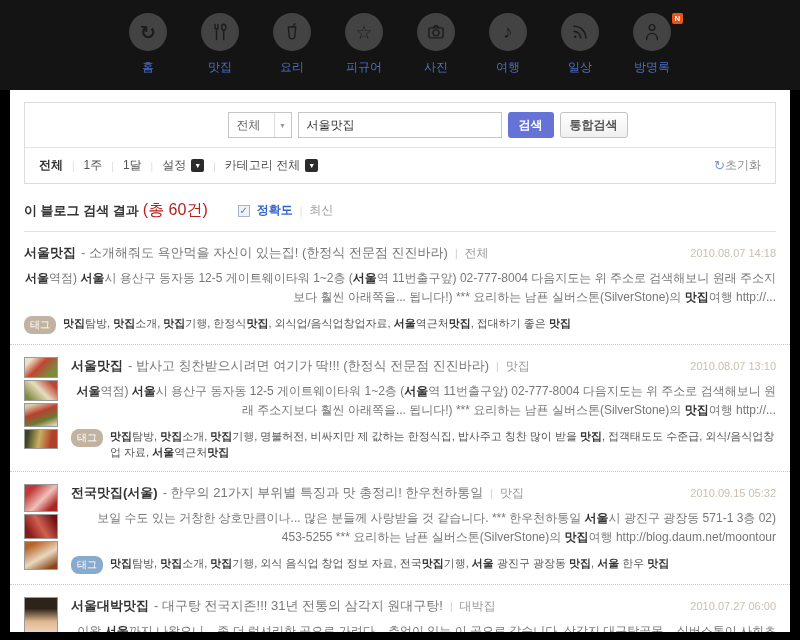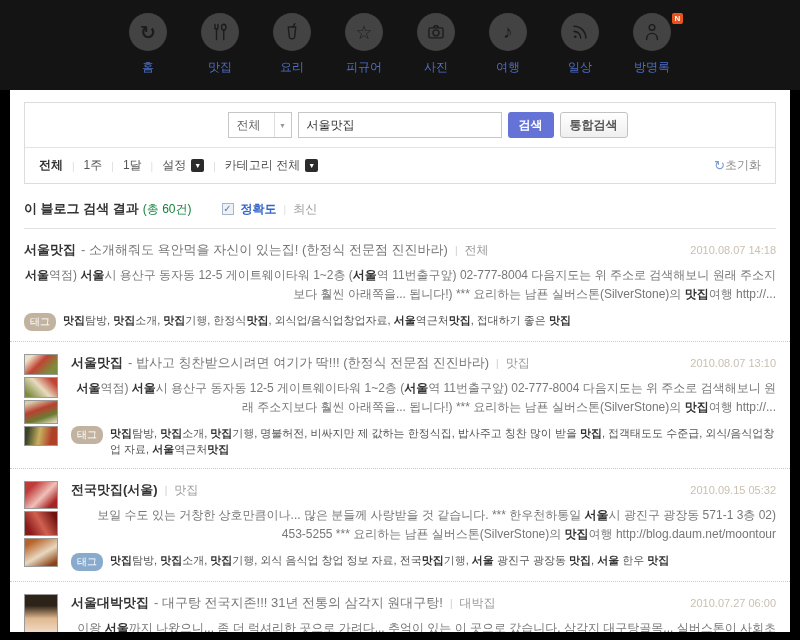--- a/index.html
+++ b/index.html
@@ -50,21 +50,21 @@
             vertical-align:middle; }
   .dd-box::before { content:"▼"; }
   .reset { margin-left:auto; color:#8a8a8a; display:flex; align-items:center; cursor:pointer; }
   .reset-icon { color:#7d9bd2; font-size:13px; }
   .reset-icon::before { content:"↻"; }
 
   
   .rhead { margin:16px 14px 0; padding-bottom:10px; border-bottom:1px solid #e2e2e2;
            display:flex; align-items:center; font-size:12px; }
   .rh-title { font-weight:bold; color:#333; font-size:13px; }
-  .rh-count { color:#15803d; margin-left:4px; font-size:12px; }
+  .rh-count { color:#b91c1c; margin-left:4px; font-size:16px; }
   .sorts { margin-left:30px; display:flex; align-items:center; gap:7px; }
   .cb { width:12px; height:12px; border:1px solid #a8b4c8; background:#eef1f6; color:#5a78b8; font-size:10px;
         line-height:10px; text-align:center; cursor:pointer; }
   .cb::before { content:"✓"; }
   .sort-acc { color:#3565c9; font-weight:bold; cursor:pointer;text-align:center; }
   .ssep { color:#ddd; }
   .ssep::before { content:"|"; font-size:10px; }
   .sort-new { color:#999; cursor:pointer; }
 
   
@@ -249,20 +249,21 @@
 
   <div class="result badge-blue">
     <div class="thumb thumb-b">
         <i></i>
         <i></i>
         <i></i>
       </div>
     <div class="rbody">
       <div class="trow">
         <span class="rname">전국맛집(서울)</span>
+        <span class="rdesc">- 한우의 21가지 부위별 특징과 맛 총정리! 한우천하통일</span>
         <span class="rcat-sep"></span>
         <span class="rcat">맛집</span>
         <span class="rdate">2010.09.15 05:32</span>
       </div>
       <div class="rex">보일 수도 있는 거창한 상호만큼이나... 많은 분들께 사랑받을 것 같습니다. *** 한우천하통일 <b>서울</b>시 광진구 광장동 571-1 3층 02) 453-5255 *** 요리하는 남푠 실버스톤(SilverStone)의 <b>맛집</b>여행 http://blog.daum.net/moontour</div>
       <div class="rtags">
         <span class="tbadge">태그</span>
         <span class="tlist"><b>맛집</b>탐방, <b>맛집</b>소개, <b>맛집</b>기행, 외식 음식업 창업 정보 자료, 전국<b>맛집</b>기행, <b>서울</b> 광진구 광장동 <b>맛집</b>, <b>서울</b> 한우 <b>맛집</b></span>
       </div>
     </div>

